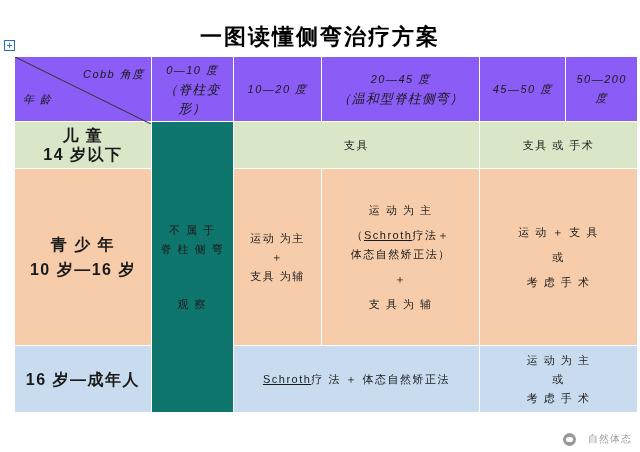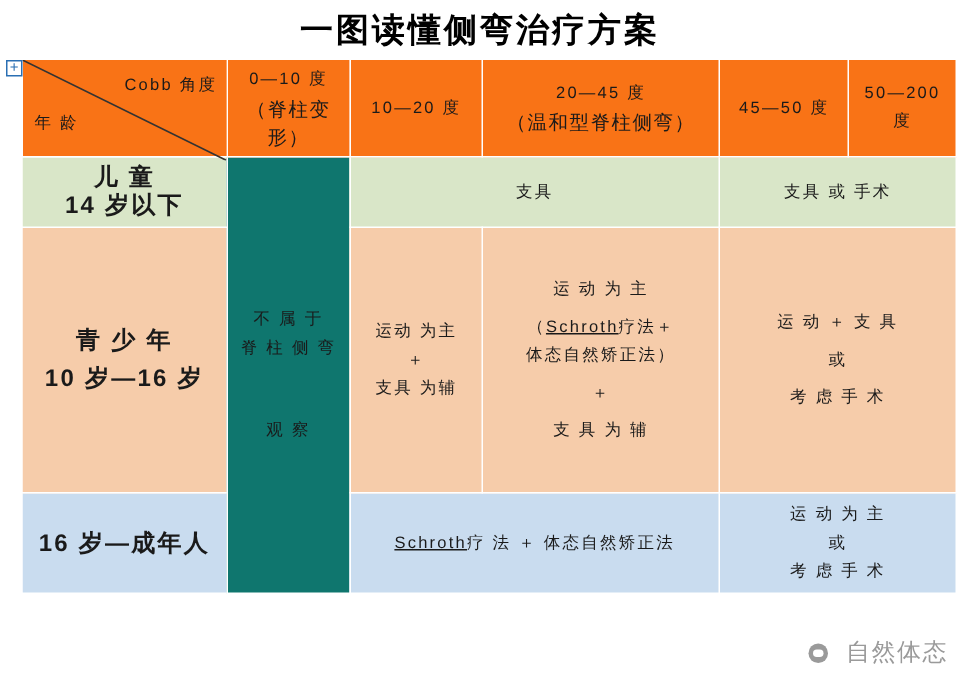--- a/index.html
+++ b/index.html
@@ -13,21 +13,21 @@
     font-family: "Liberation Sans", sans-serif;
     overflow: hidden;
     position: relative;
   }
   #title {
     text-align: center;
     font-size: 22px;
     font-weight: bold;
     color: #000000;
     letter-spacing: 2px;
-    padding-top: 7px;
+    padding-top: 24px;
     padding-bottom: 6px;
     line-height: 26px;
   }
   #plus-marker {
     position: absolute;
     left: 4px;
     top: 40px;
     width: 11px;
     height: 11px;
     border: 1px solid #2a6fb3;
@@ -47,21 +47,21 @@
   td {
     border: 1px solid #ffffff;
     text-align: center;
     vertical-align: middle;
     font-size: 11px;
     color: #1a1a1a;
     letter-spacing: 1.5px;
     line-height: 19px;
     padding: 2px 3px;
   }
-  .pink      { background: #f97316; }
+  .pink      { background: #8b5cf6; font-style: italic; }
   .green     { background: #d9e6c8; }
   .orange    { background: #f6ccaa; }
   .blue      { background: #c9dcef; }
   .gray      { background: #0f766e; }
   .corner-cell {
     position: relative;
     height: 64px;
     padding: 0;
   }
   .corner-cell .diag {
@@ -92,21 +92,21 @@
   .gap-line { display: block; height: 6px; }
   .underline { text-decoration: underline; }
   #footer-badge {
     position: absolute;
     right: 8px;
     bottom: 6px;
     display: flex;
     align-items: center;
     gap: 12px;
     color: #9a9a9a;
-    font-size: 16px;
+    font-size: 10px;
     letter-spacing: 1px;
   }
   #footer-badge .wx-icon {
     width: 13px;
     height: 13px;
     border-radius: 50%;
     background: #9a9a9a;
     position: relative;
   }
   #footer-badge .wx-icon::after {

